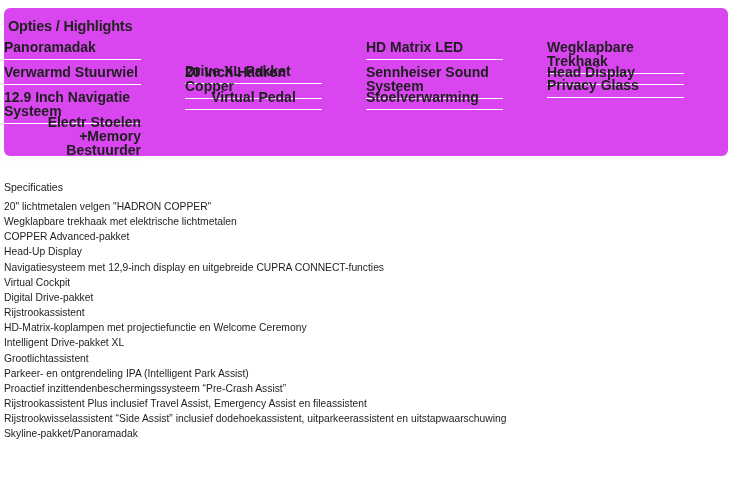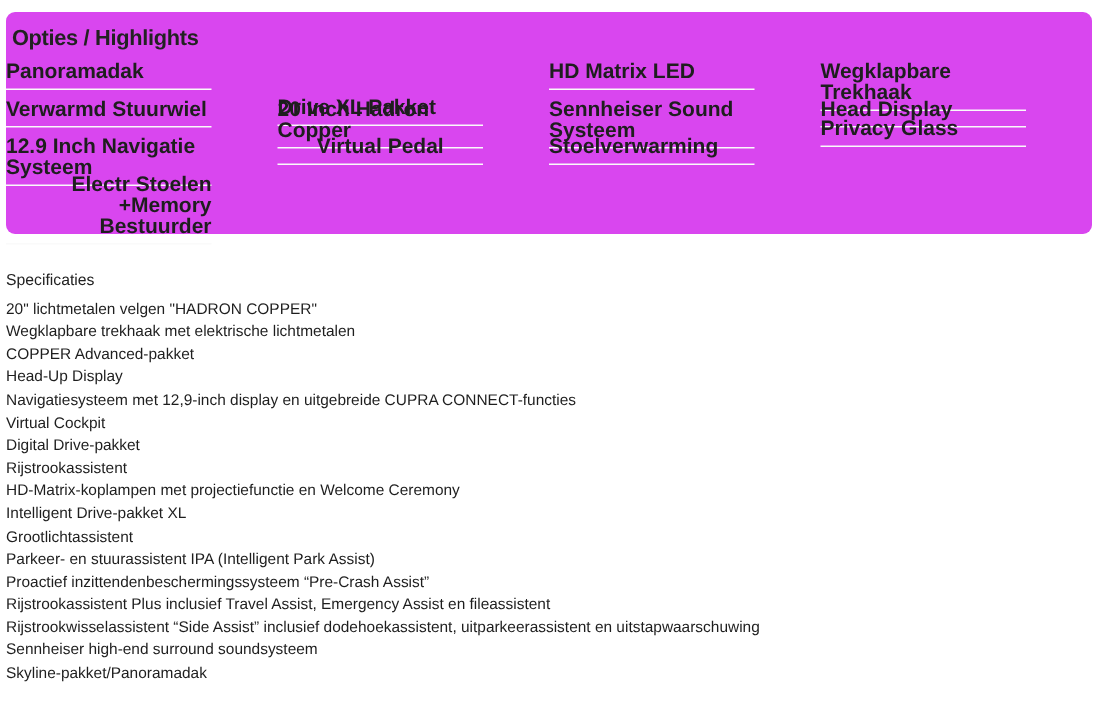--- a/index.html
+++ b/index.html
@@ -51,19 +51,18 @@
   <li>Wegklapbare trekhaak met elektrische lichtmetalen</li>
   <li>COPPER Advanced-pakket</li>
   <li>Head-Up Display</li>
   <li>Navigatiesysteem met 12,9-inch display en uitgebreide CUPRA CONNECT-functies</li>
   <li>Virtual Cockpit</li>
   <li>Digital Drive-pakket</li>
   <li>Rijstrookassistent</li>
   <li>HD-Matrix-koplampen met projectiefunctie en Welcome Ceremony</li>
   <li>Intelligent Drive-pakket XL</li>
   <li>Grootlichtassistent</li>
-  <li>Parkeer- en stuurassistent IPA (Intelligent Park Assist)</li>
+  <li>Parkeer- en ontgrendeling IPA (Intelligent Park Assist)</li>
   <li>Proactief inzittendenbeschermingssysteem “Pre-Crash Assist”</li>
   <li>Rijstrookassistent Plus inclusief Travel Assist, Emergency Assist en fileassistent</li>
   <li>Rijstrookwisselassistent “Side Assist” inclusief dodehoekassistent, uitparkeerassistent en uitstapwaarschuwing</li>
-  <li>Sennheiser high-end surround soundsysteem</li>
   <li>Skyline-pakket/Panoramadak</li>
 </ul>
 
 </body></html>

